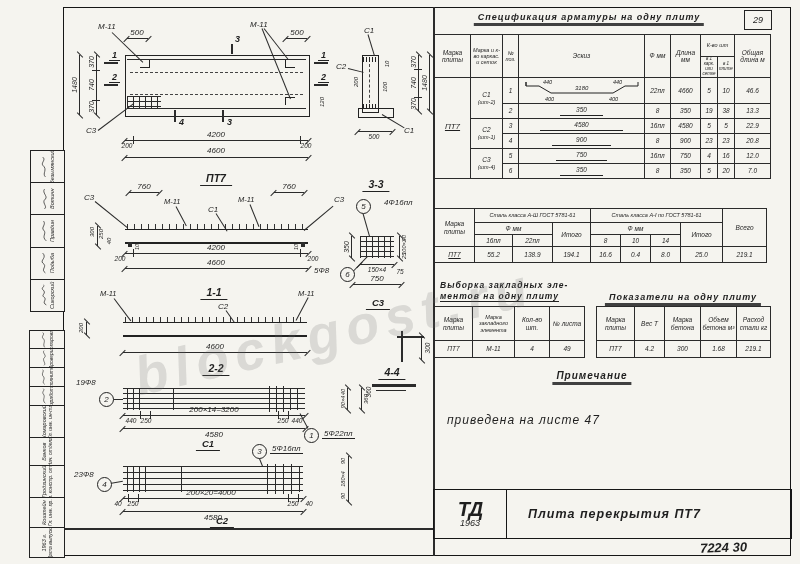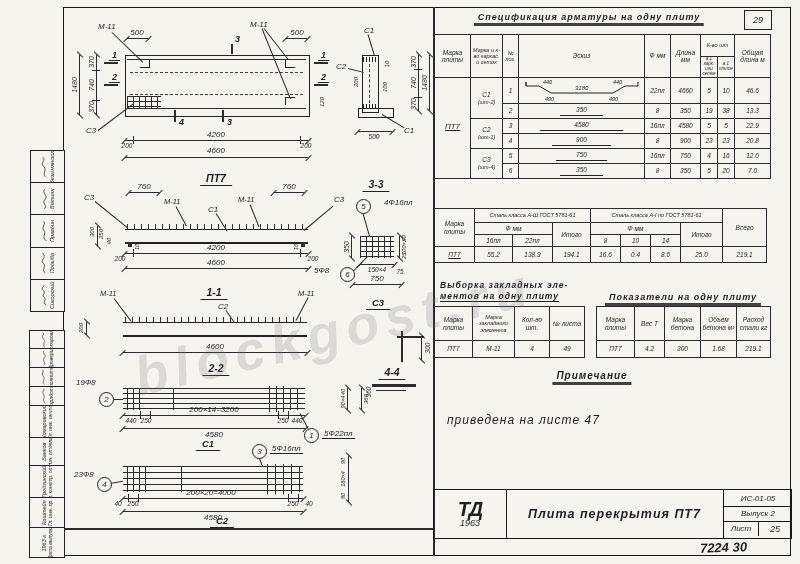--- a/index.html
+++ b/index.html
@@ -338,26 +338,20 @@
 
   <div class="ttl" style="left:592px;top:370px;font-size:10px;">Примечание</div>
   <div class="t" style="left:447px;top:401px;font-size:12px;letter-spacing:1px;margin-top:12px;">приведена  на  листе  47</div>
 
   <div class="abs" style="left:433px;top:489px;width:357px;height:48px;border:1.6px solid #161616;">
     <div class="abs" style="left:0;top:0;width:72px;height:100%;border-right:1.4px solid #161616;display:flex;flex-direction:column;align-items:center;justify-content:center;">
       <span style="font-size:20px;font-weight:bold;font-style:italic;letter-spacing:-1px;line-height:18px;text-align:right;">ТД</span>
       <span style="font-size:9px;font-style:italic;">1963</span>
     </div>
     <div class="abs" style="left:72px;top:0;width:217px;height:100%;display:flex;align-items:center;justify-content:center;font-size:12.5px;font-weight:bold;font-style:italic;letter-spacing:1px;">Плита   перекрытия   ПТ7</div>
-    <div class="abs" style="left:289px;top:0;width:68px;height:100%;border-left:1.4px solid #161616;">
-      <div class="abs" style="left:0;top:0;width:100%;height:16px;border-bottom:1px solid #161616;display:flex;align-items:center;justify-content:center;font-size:8px;font-style:italic;">ИС-01-05</div>
-      <div class="abs" style="left:0;top:16px;width:100%;height:15px;border-bottom:1px solid #161616;display:flex;align-items:center;justify-content:center;font-size:8px;font-style:italic;">Выпуск 2</div>
-      <div class="abs" style="left:0;top:31px;width:34px;height:15px;border-right:1px solid #161616;display:flex;align-items:center;justify-content:center;font-size:8px;font-style:italic;">Лист</div>
-      <div class="abs" style="left:34px;top:31px;width:34px;height:15px;display:flex;align-items:center;justify-content:center;font-size:9px;font-style:italic;">25</div>
-    </div>
   </div>
   <div class="t" style="left:700px;top:540px;font-size:13px;font-weight:bold;transform:rotate(-2deg);">7224  30</div>
 
   <div class="box" style="left:125px;top:55px;width:183px;height:60px;"></div>
   <div class="ln" style="left:127px;top:59px;width:179px;height:1px;"></div>
   <div class="ln" style="left:127px;top:108px;width:179px;height:1px;"></div>
   <div class="dash" style="left:130px;top:72px;width:173px;"></div>
   <div class="dash" style="left:130px;top:94px;width:173px;"></div>
   <div class="grid" style="left:127px;top:96px;width:34px;height:13px;"></div>
   <div class="abs" style="left:140px;top:60px;width:9px;height:7px;border-right:1px solid #222;border-bottom:1px solid #222;"></div>

